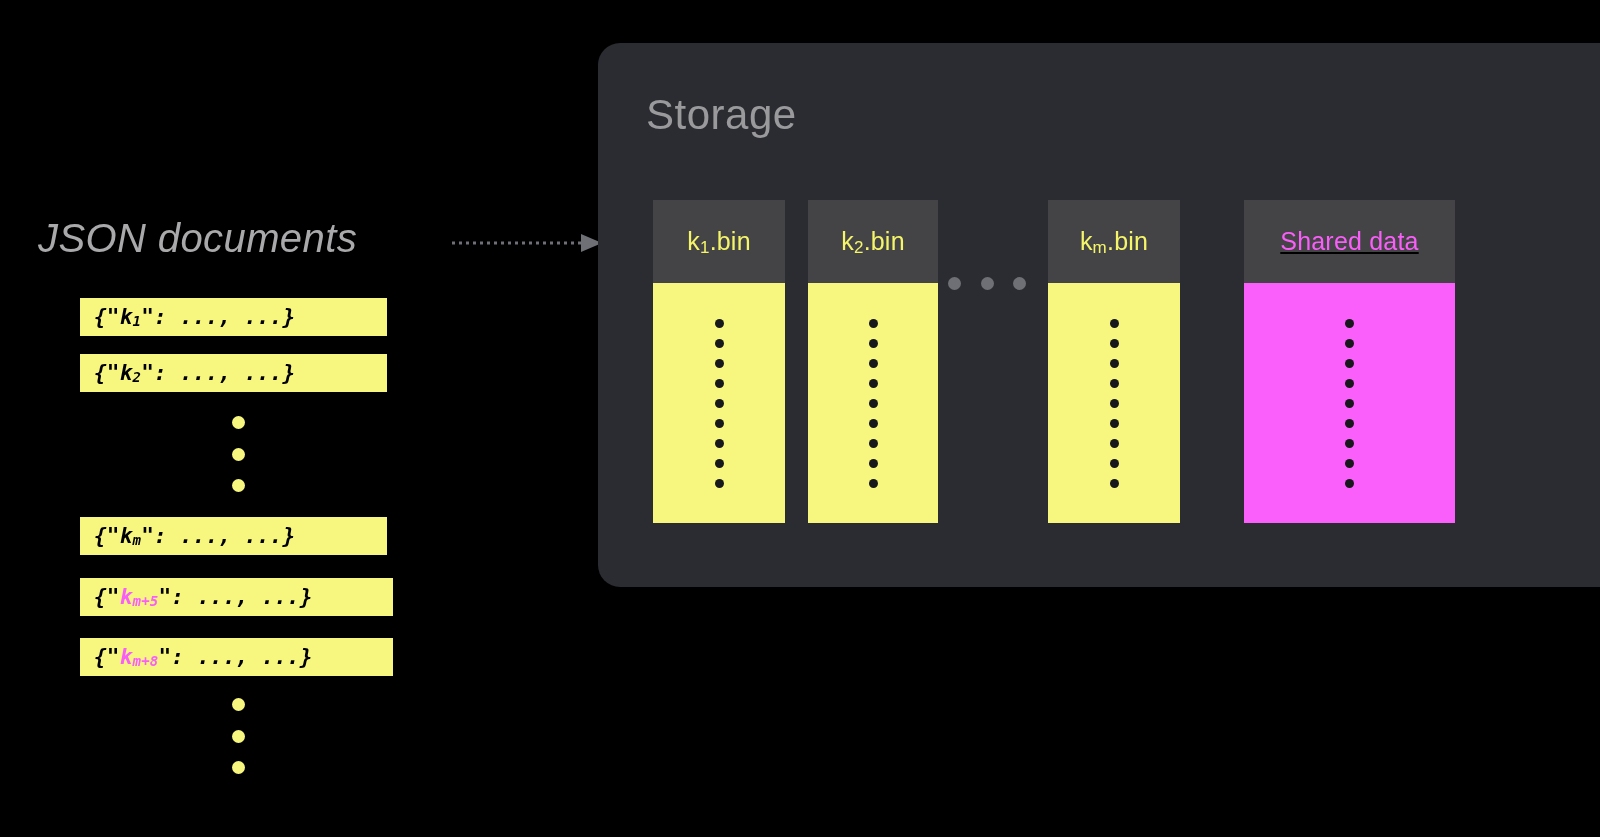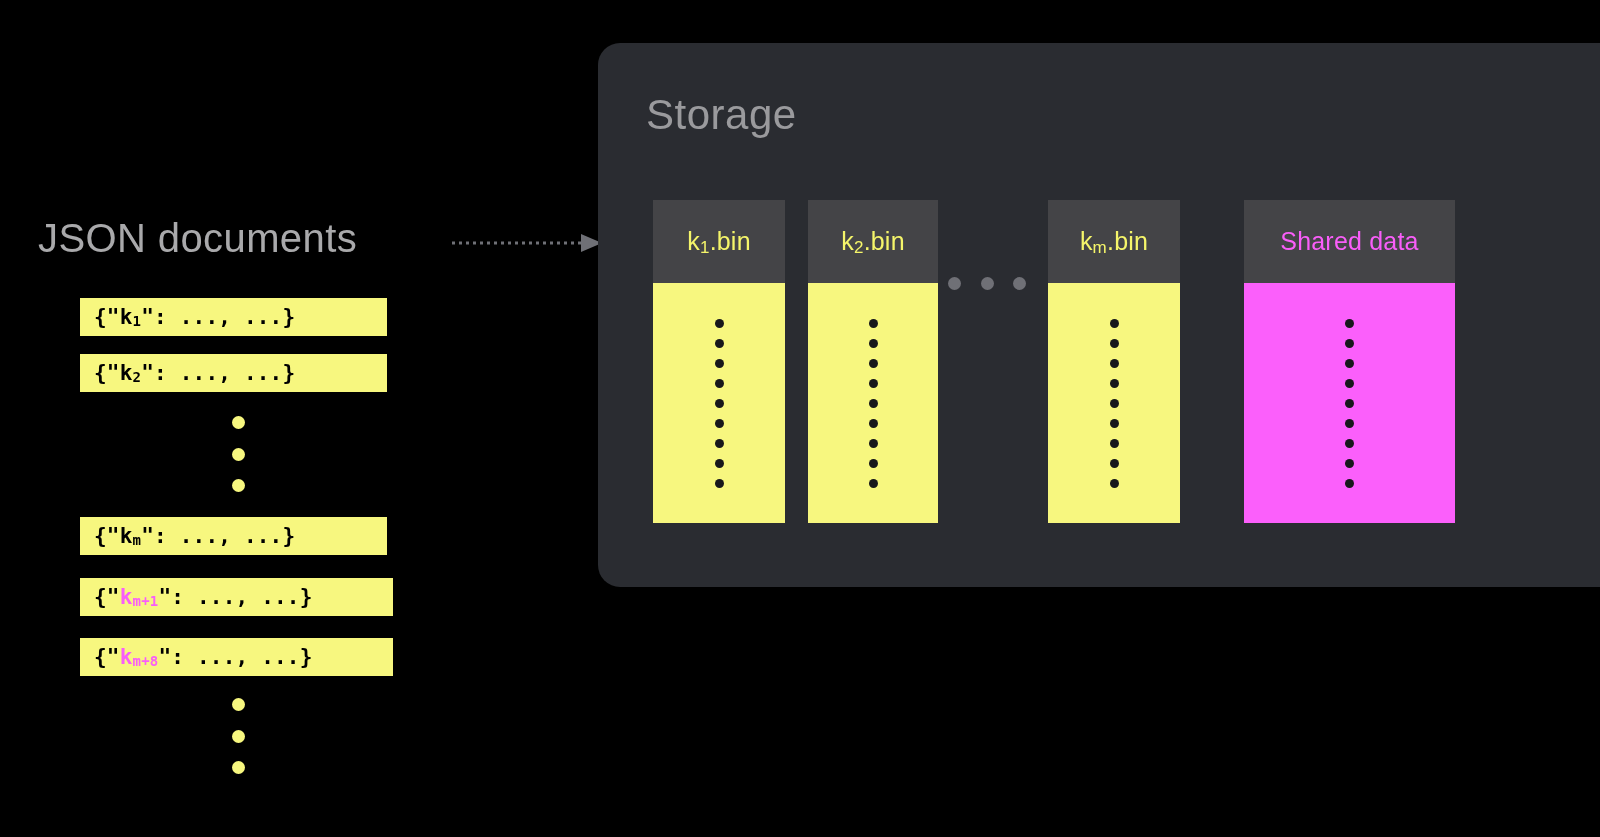--- a/index.html
+++ b/index.html
@@ -15,20 +15,21 @@
     font-family: "Liberation Sans", sans-serif;
   }
 
   
   #json-section {
     position: absolute;
     left: 0;
     top: 0;
     width: 470px;
     height: 802px;
+    font-style: italic;
   }
   #json-title {
     position: absolute;
     left: 38px;
     top: 216px;
     font-size: 40px;
     color: #a9a9ab;
     letter-spacing: 0.4px;
     white-space: nowrap;
   }
@@ -176,21 +177,21 @@
       </div>
       <div class="json-row" style="top: 517px; width: 307px;">
         <span>{"</span>
         <span>k</span>
         <span class="sub">m</span>
         <span>": ...,  ...}</span>
       </div>
       <div class="json-row" style="top: 578px; width: 313px;">
         <span>{"</span>
         <span class="kpink">k</span>
-        <span class="sub kpink">m+1</span>
+        <span class="sub kpink">m+5</span>
         <span>": ...,  ...}</span>
       </div>
       <div class="json-row" style="top: 638px; width: 313px;">
         <span>{"</span>
         <span class="kpink">k</span>
         <span class="sub kpink">m+8</span>
         <span>": ...,  ...}</span>
       </div>
     </div>
 
@@ -266,21 +267,21 @@
           <div class="d"></div>
           <div class="d"></div>
           <div class="d"></div>
           <div class="d"></div>
           <div class="d"></div>
           <div class="d"></div>
           <div class="d"></div>
           <div class="d"></div>
         </div>
       </div>
-      <div class="file-col" style="left: 646px; width: 211px;">
+      <div class="file-col" style="left: 646px; width: 211px; text-decoration: underline;">
         <div class="file-head shared">
           <span>Shared data</span>
         </div>
         <div class="file-body magenta">
           <div class="d"></div>
           <div class="d"></div>
           <div class="d"></div>
           <div class="d"></div>
           <div class="d"></div>
           <div class="d"></div>

